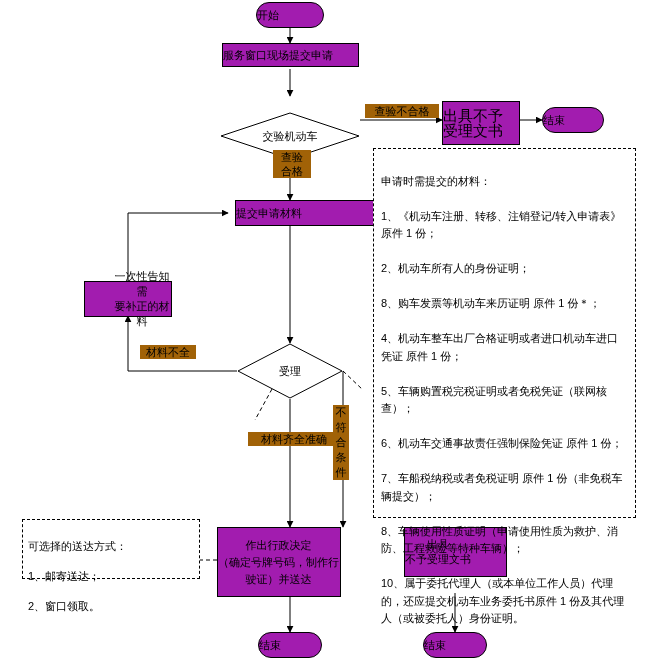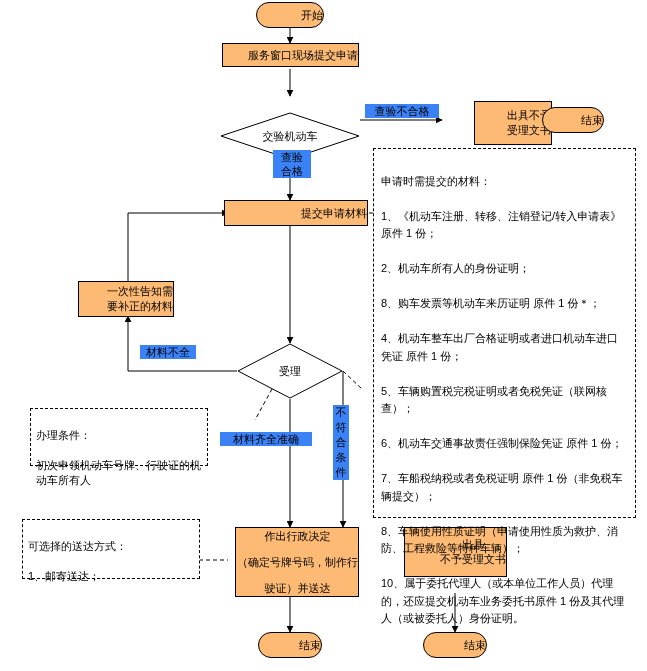--- a/index.html
+++ b/index.html
@@ -14,24 +14,24 @@
     position: relative;
     width: 647px;
     height: 671px;
     background: #ffffff;
     overflow: hidden;
   }
   .node {
     position: absolute;
     box-sizing: border-box;
     border: 1px solid #000000;
-    background: #fdba74;
+    background: #a21caf;
     display: flex;
     align-items: center;
-    justify-content: flex-end;
+    justify-content: flex-start;
     text-align: center;
     font-size: 11px;
     line-height: 15px;
     color: #000000;
     white-space: pre-line;
     z-index: 3;
   }
   .rounded {
     border-radius: 14px;
   }
@@ -73,21 +73,21 @@
     line-height: 14px;
     color: #000000;
     text-align: center;
     white-space: pre-line;
   }
   .edgelabel {
     position: absolute;
     font-size: 11px;
     line-height: 14px;
     color: #000000;
-    background: #3b82f6;
+    background: #a16207;
     white-space: pre-line;
     text-align: center;
     z-index: 4;
   }
   #edges {
     position: absolute;
     top: 0;
     left: 0;
     width: 647px;
     height: 671px;
@@ -160,46 +160,46 @@
     <span>服务窗口现场提交申请</span>
   </div>
 
   <div class="diamond-wrap" style="left:220px; top:112px; width:140px; height:48px;">
     <svg width="140" height="48" viewBox="0 0 140 48">
       <polygon points="70,1 139,24 70,47 1,24" fill="#ffffff" stroke="#000000" stroke-width="1"></polygon>
     </svg>
     <div class="diamond-label">交验机动车</div>
   </div>
 
-  <div class="node" style="left:442px; top:101px; width:78px; height:44px; font-size:11px;margin-left:32px;">
+  <div class="node" style="left:442px; top:101px; width:78px; height:44px; font-size:15px;">
     <span>出具不予
 受理文书</span>
   </div>
 
   <div class="node rounded" style="left:542px; top:107px; width:62px; height:26px;">
     <span>结束</span>
   </div>
 
-  <div class="node" style="left:224px; top:200px; width:144px; height:26px;">
+  <div class="node" style="left:235px; top:200px; width:144px; height:26px;">
     <span>提交申请材料</span>
   </div>
 
-  <div class="node" style="left:78px; top:281px; width:96px; height:36px;padding-left:28px;">
+  <div class="node" style="left:84px; top:281px; width:88px; height:36px;padding-left:28px;">
     <span>一次性告知需
 要补正的材料</span>
   </div>
 
   <div class="diamond-wrap" style="left:237px; top:343px; width:106px; height:56px;">
     <svg width="106" height="56" viewBox="0 0 106 56">
       <polygon points="53,1 105,28 53,55 1,28" fill="#ffffff" stroke="#000000" stroke-width="1"></polygon>
     </svg>
     <div class="diamond-label">受理</div>
   </div>
 
-  <div class="node" style="left:235px; top:527px; width:124px; height:70px; line-height:26px;">
+  <div class="node" style="left:217px; top:527px; width:124px; height:70px; line-height:17px;">
     <span>作出行政决定
 （确定号牌号码，制作行
 驶证）并送达</span>
   </div>
 
   <div class="node" style="left:404px; top:527px; width:103px; height:50px;">
     <span>出具
 不予受理文书</span>
   </div>
 
@@ -211,45 +211,41 @@
     <span>结束</span>
   </div>
 
   <div class="edgelabel" style="left:365px; top:104px; width:74px;">查验不合格</div>
 
   <div class="edgelabel" style="left:273px; top:150px; width:38px;">查验
 合格</div>
 
   <div class="edgelabel" style="left:140px; top:345px; width:56px;">材料不全</div>
 
-  <div class="edgelabel" style="left:220px; top:432px; width:92px;">材料齐全准确</div>
+  <div class="edgelabel" style="left:248px; top:432px; width:92px;">材料齐全准确</div>
 
   <div class="edgelabel" style="left:333px; top:405px; width:16px; line-height:15px;">不
 符
 合
 条
 件</div>
 
   <div class="textbox dashbox matlist" style="left:373px; top:148px; width:263px; height:370px; padding:6px 7px;">
     <div>申请时需提交的材料：</div>
     <div>1、《机动车注册、转移、注销登记/转入申请表》原件 1 份；</div>
     <div>2、机动车所有人的身份证明；</div>
     <div>8、购车发票等机动车来历证明 原件 1 份＊；</div>
     <div>4、机动车整车出厂合格证明或者进口机动车进口凭证 原件 1 份；</div>
     <div>5、车辆购置税完税证明或者免税凭证（联网核查）；</div>
     <div>6、机动车交通事故责任强制保险凭证 原件 1 份；</div>
     <div>7、车船税纳税或者免税证明 原件 1 份（非免税车辆提交）；</div>
     <div>8、车辆使用性质证明（申请使用性质为救护、消防、工程救险等特种车辆）；</div>
     <div>10、属于委托代理人（或本单位工作人员）代理的，还应提交机动车业务委托书原件 1 份及其代理人（或被委托人）身份证明。</div>
   </div>
 
-  <div class="textbox dashbox" style="left:30px; top:408px; width:178px; height:58px;">
-    <div>办理条件：</div>
-    <div>初次申领机动车号牌、行驶证的机
-动车所有人</div>
-  </div>
 
   <div class="textbox dashbox" style="left:22px; top:519px; width:178px; height:60px;">
     <div>可选择的送达方式：</div>
     <div>1、邮寄送达；</div>
+    <div>2、窗口领取。</div>
   </div>
 
 </div>
 
 </body></html>

